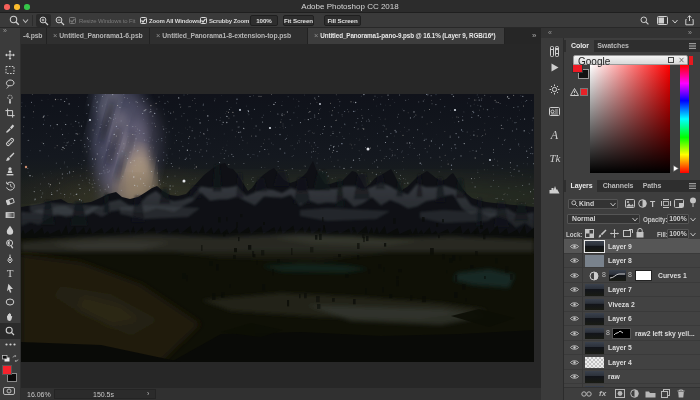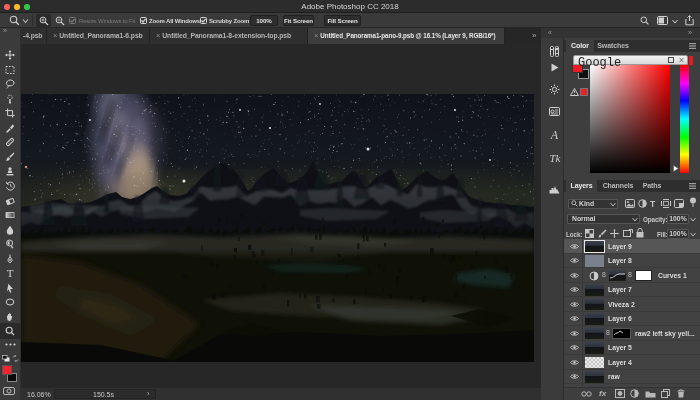--- a/index.html
+++ b/index.html
@@ -1686,21 +1686,21 @@
 <div class="abs" style="left:572px;top:63px;width:11px;height:10px;background:#ee1a24;border:1px solid #333;"></div>
 <div class="abs" style="left:570px;top:88px;">
     <svg width="9" height="8" viewBox="0 0 9 8" xmlns="http://www.w3.org/2000/svg">
       <path d="M4.5 0.5 L8.5 7.5 L0.5 7.5 Z" fill="none" stroke="#ccc"></path>
       <path d="M4.5 2.8 v2.2 M4.5 6.2 v0.7" stroke="#ccc" stroke-width="0.9"></path>
     </svg>
   </div>
 <div class="abs" style="left:580px;top:88px;width:8px;height:8px;background:#e62228;border:1px solid #777;"></div>
 <div class="abs" style="left:573px;top:55px;width:115px;height:10px;
 background:linear-gradient(#f4f4f4,#d9d9d9);border:1px solid #9a9a9a;border-radius:2px 2px 0 0;"></div>
-<div class="abs" style="left:578px;top:55.5px;font-family:Liberation Mono, monospace;font-size:12px;color:#222;">Google</div>
+<div class="abs" style="left:578px;top:55.5px;font-family:Liberation Sans, sans-serif;font-size:10px;color:#222;">Google</div>
 <div class="abs" style="left:668px;top:57px;">
     <svg width="18" height="6" viewBox="0 0 18 6" xmlns="http://www.w3.org/2000/svg">
       <rect x="0.5" y="0.5" width="5" height="5" fill="none" stroke="#444"></rect>
       <path d="M11.5 0.8 L15.5 5.2 M15.5 0.8 L11.5 5.2" stroke="#555" stroke-width="0.8"></path>
     </svg>
   </div>
 <div class="abs" style="left:689px;top:56px;width:4px;height:9px;background:#e8191f;"></div>
 <div class="abs" style="left:564px;top:180px;width:136px;height:220px;background:#3e3e3e;"></div>
 <div class="abs" style="left:564px;top:180px;width:136px;height:12px;background:#2e2e2e;"></div>
 <div class="ptab on" style="left:566px;top:180px;width:31px;">Layers</div>

